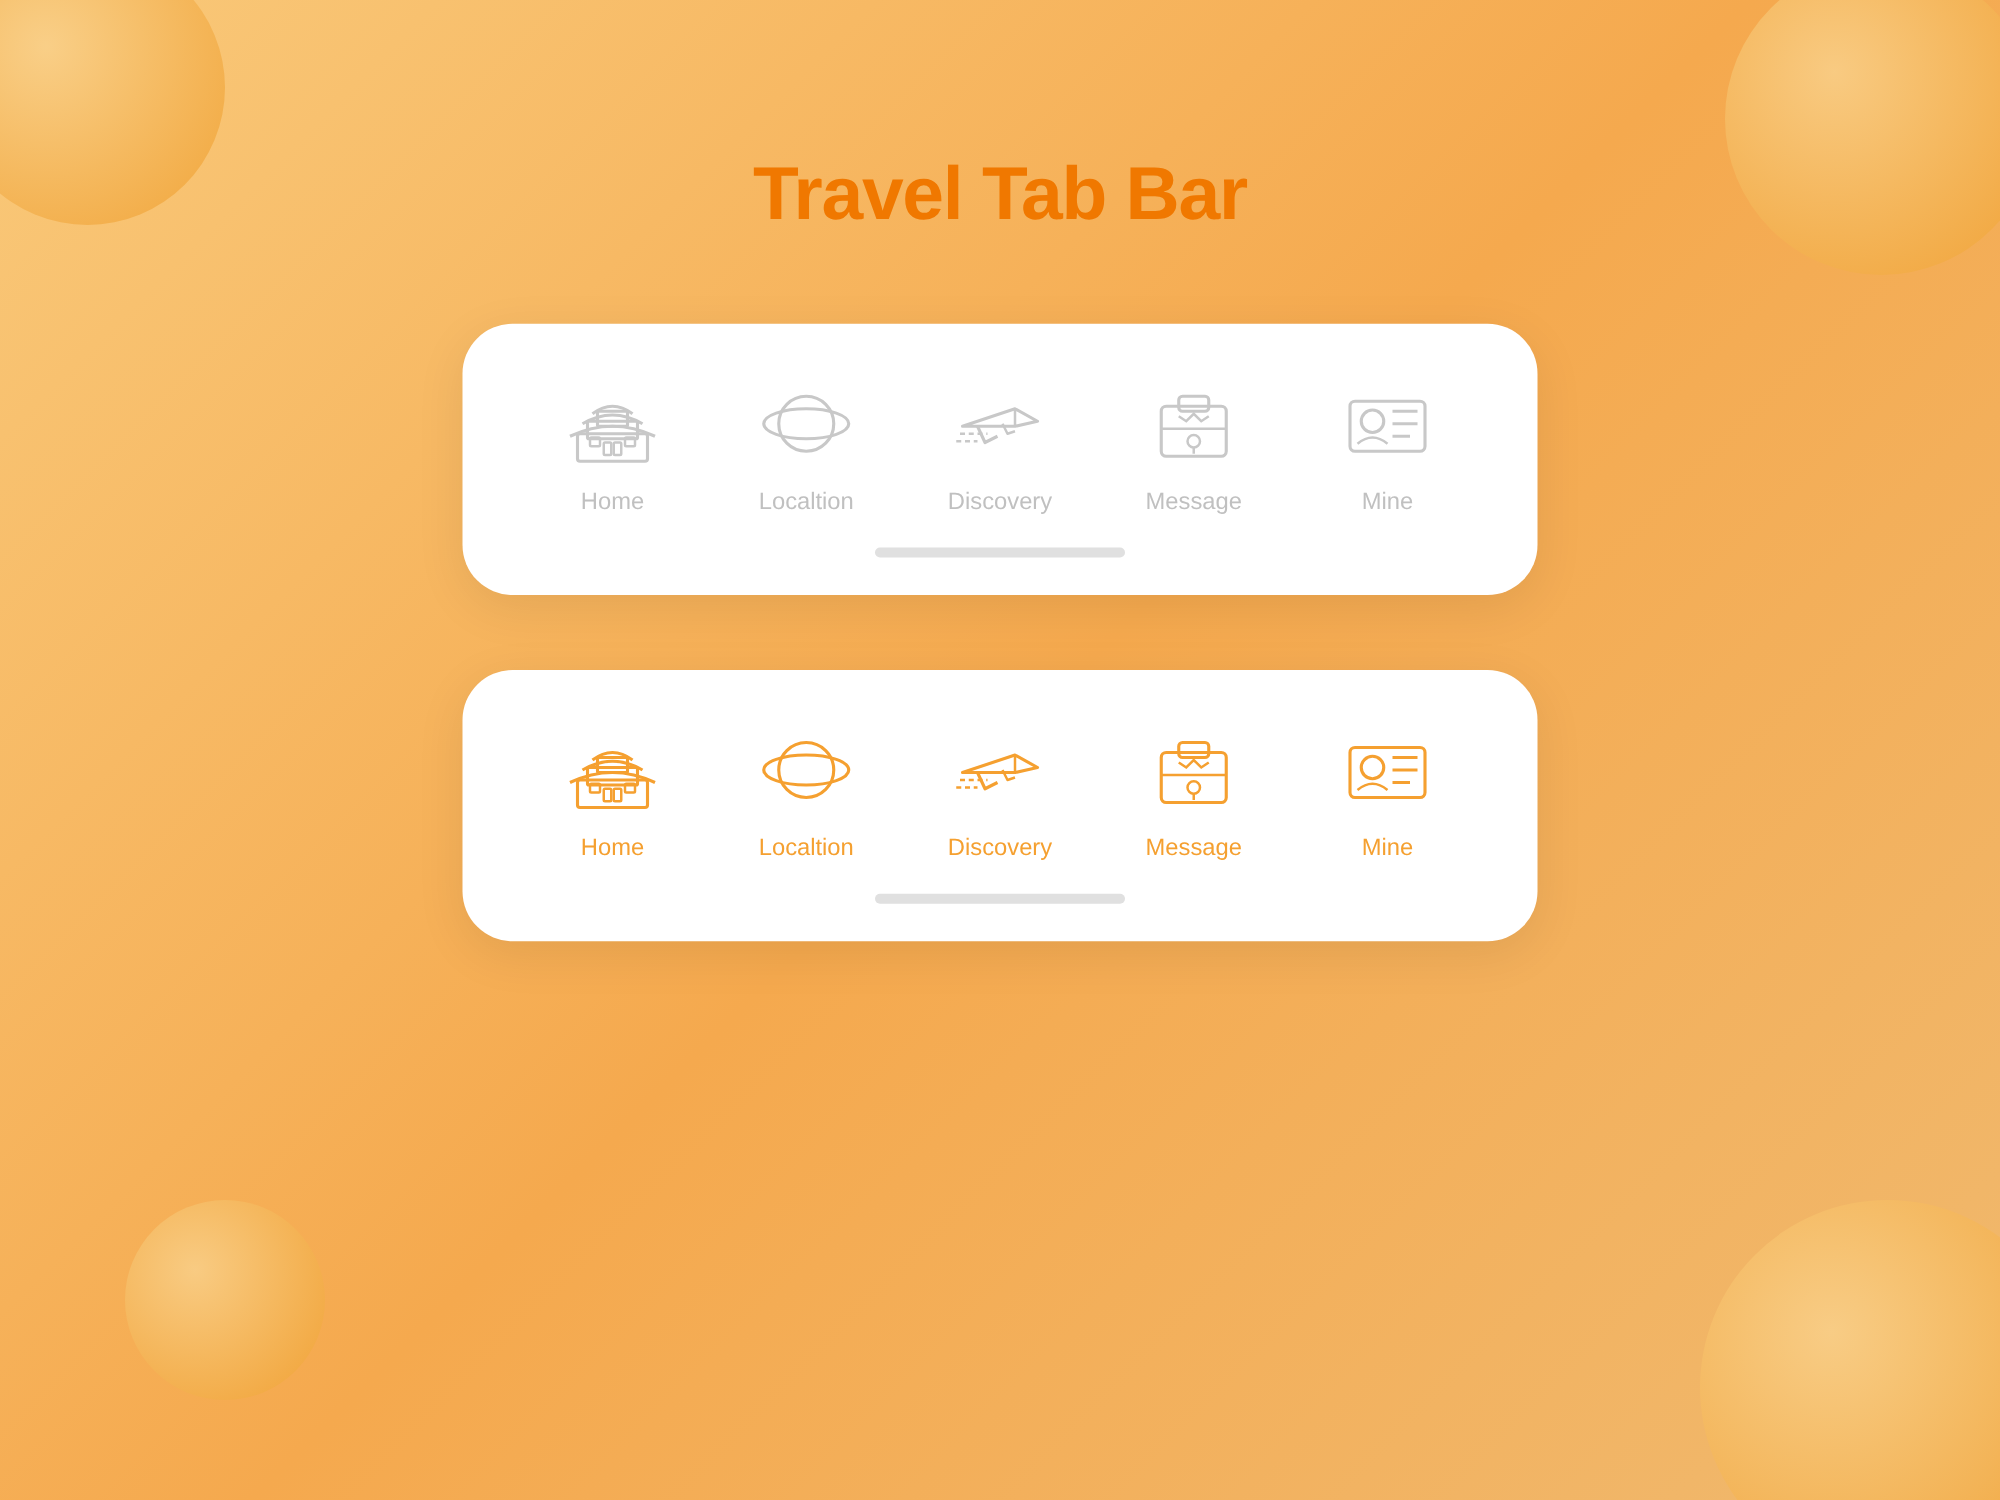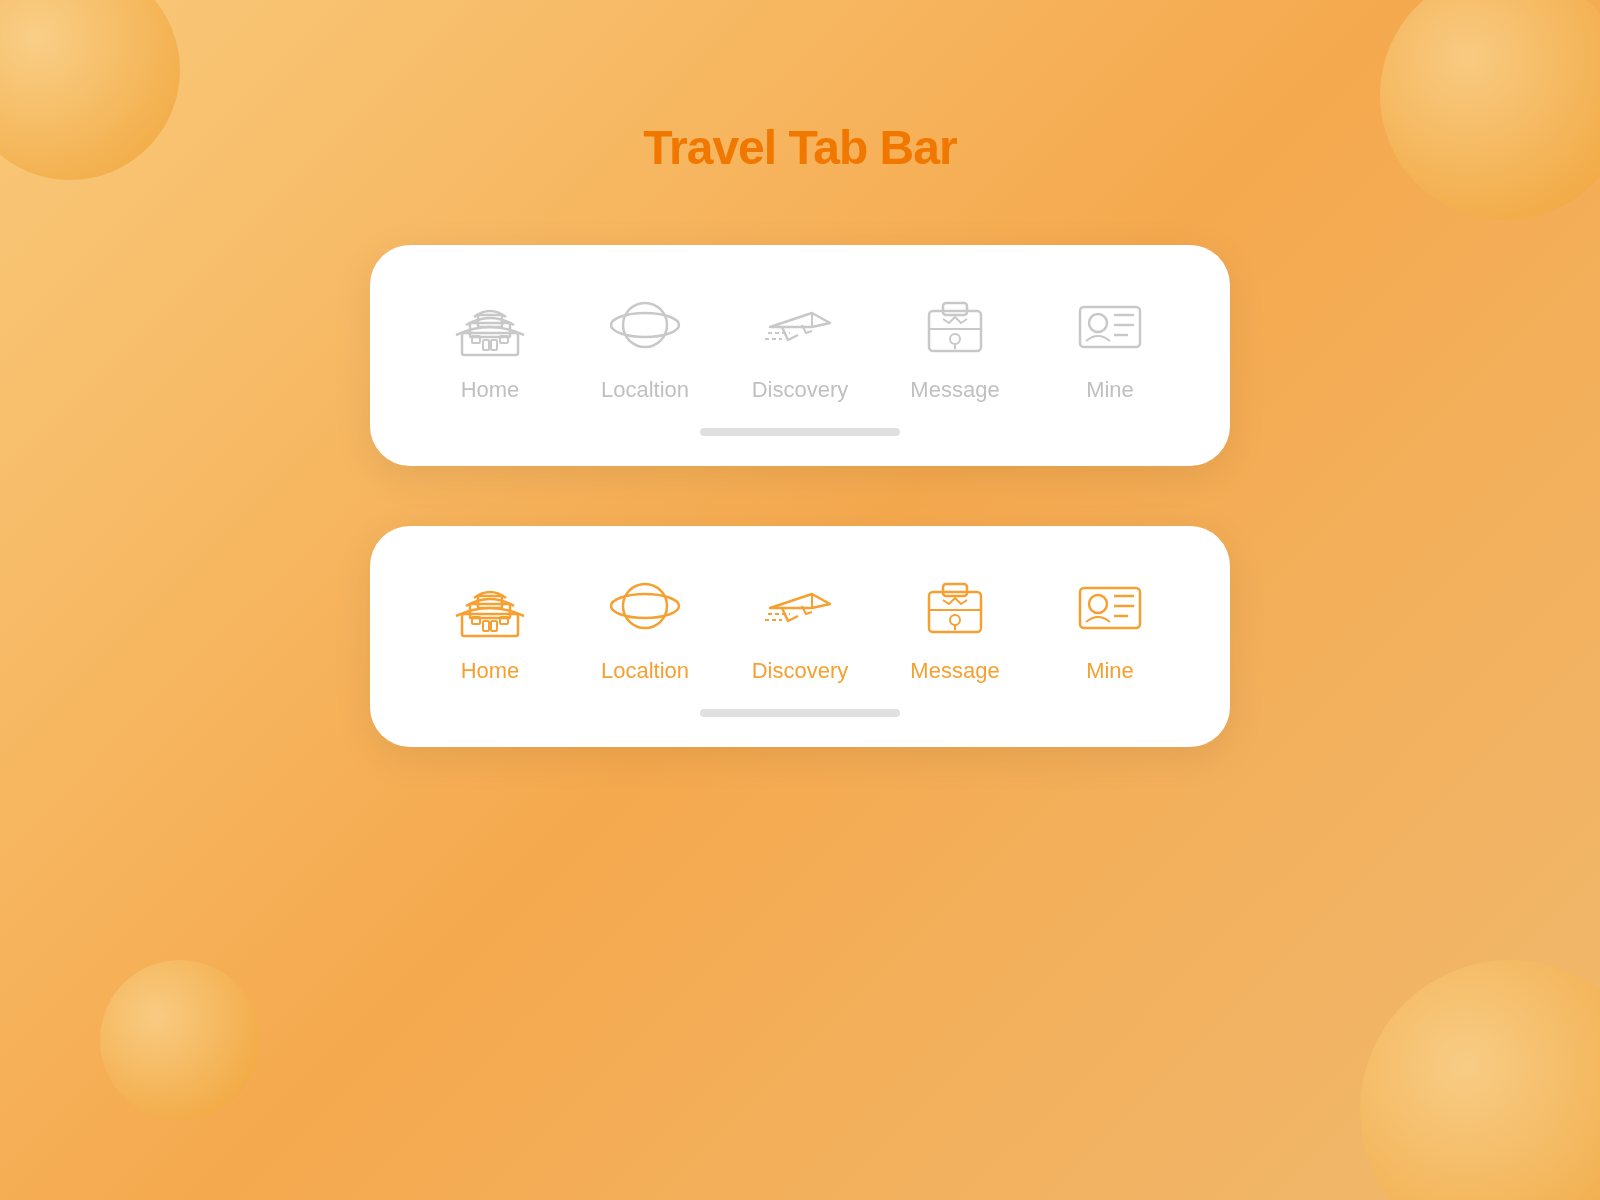--- a/index.html
+++ b/index.html
@@ -41,21 +41,21 @@
     .page-content {
       position: relative;
       z-index: 1;
       display: flex;
       flex-direction: column;
       align-items: center;
       padding-top: 120px;
     }
 
     .page-title {
-      font-size: 48px;
+      font-size: 60px;
       font-weight: 900;
       color: #f07800;
       margin-bottom: 70px;
       letter-spacing: -1px;
     }
 
     
     .tab-bar-card {
       width: 860px;
       background: white;
@@ -92,21 +92,21 @@
       align-items: center;
       justify-content: center;
     }
 
     .tab-icon svg {
       width: 80px;
       height: 80px;
     }
 
     .tab-label {
-      font-size: 22px;
+      font-size: 19px;
       color: #c0c0c0;
       font-weight: 400;
     }
 
     .tab-label.active {
       color: #f5a030;
     }
 
     .tab-indicator {
       width: 200px;

